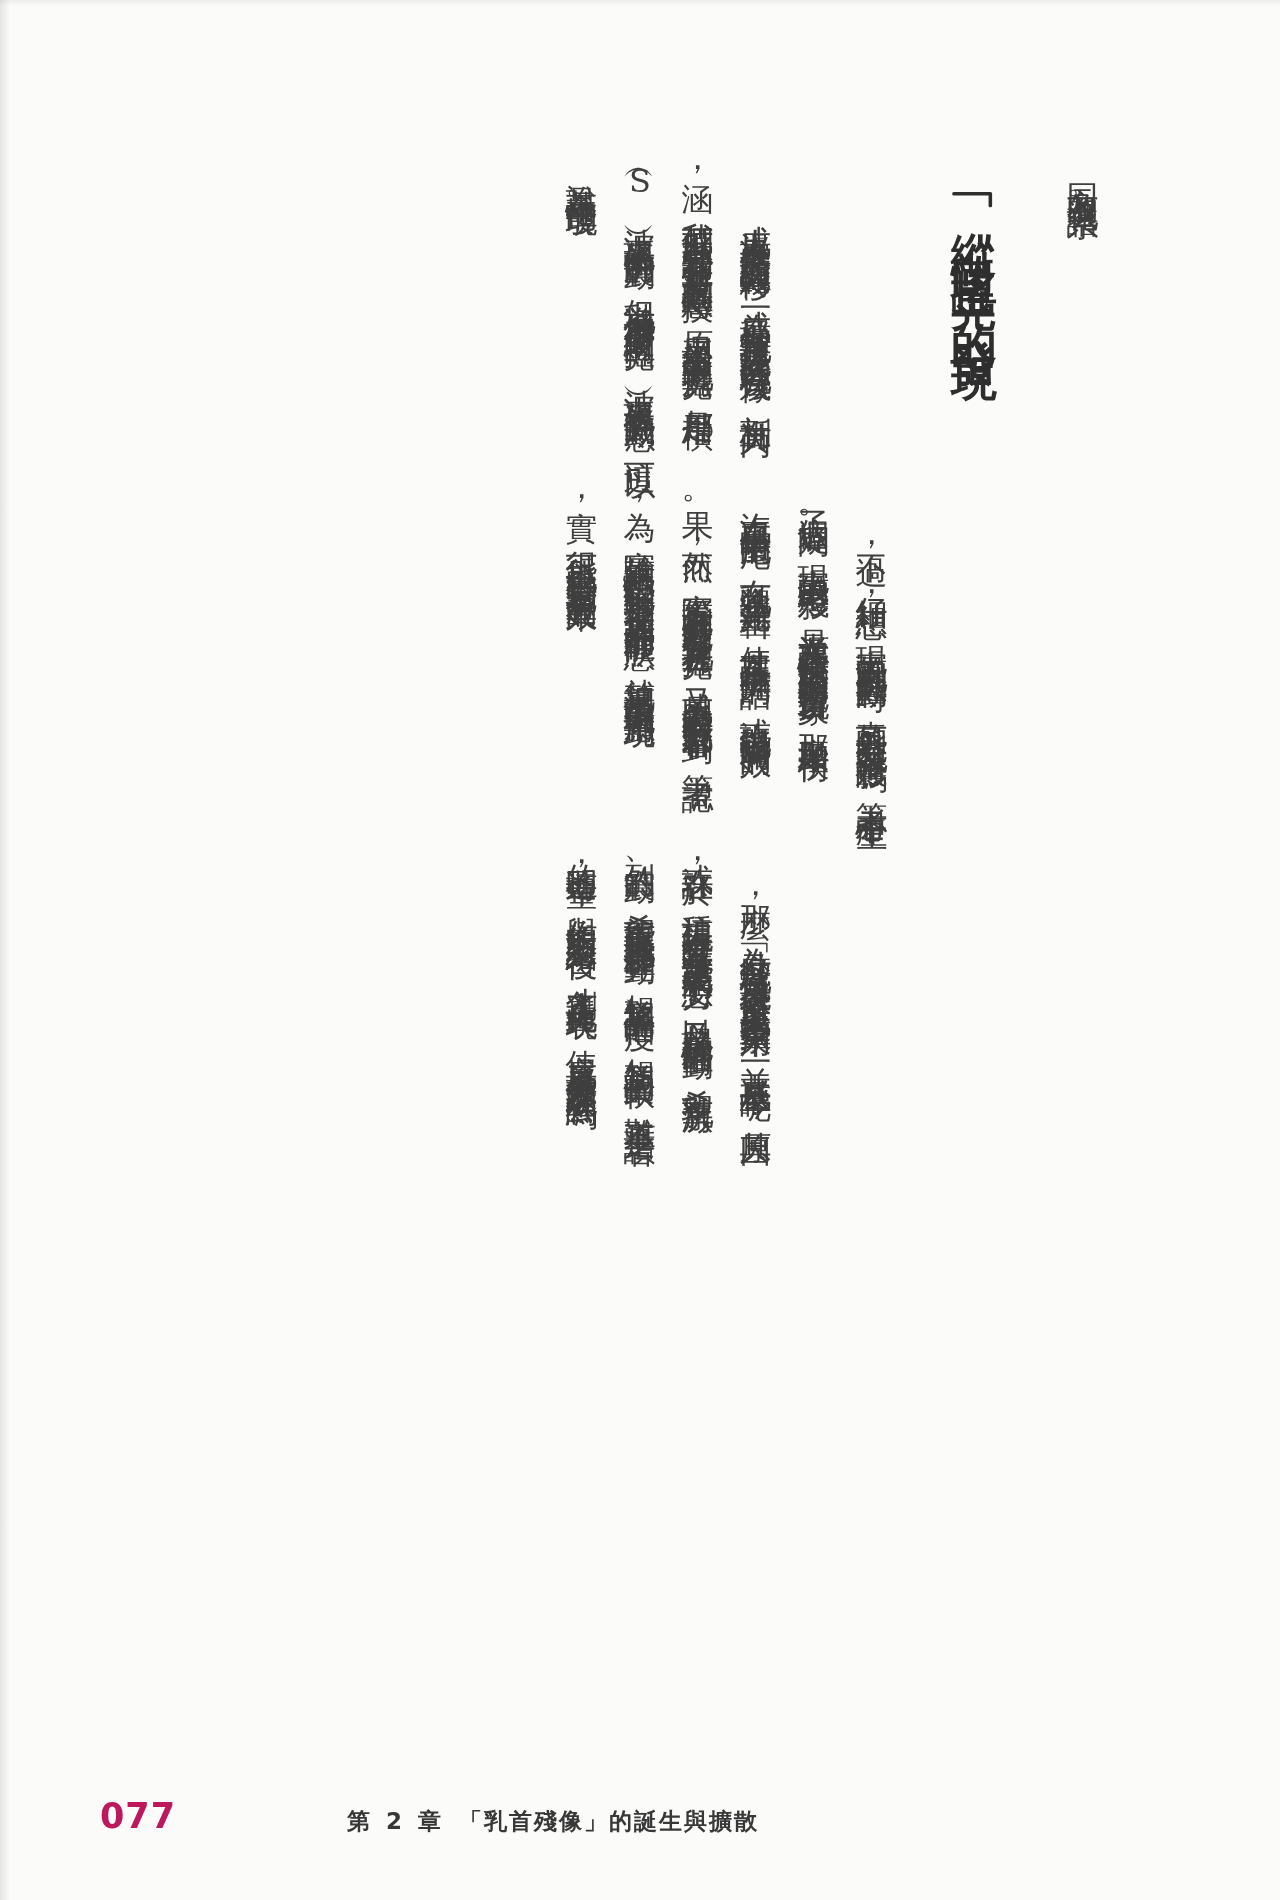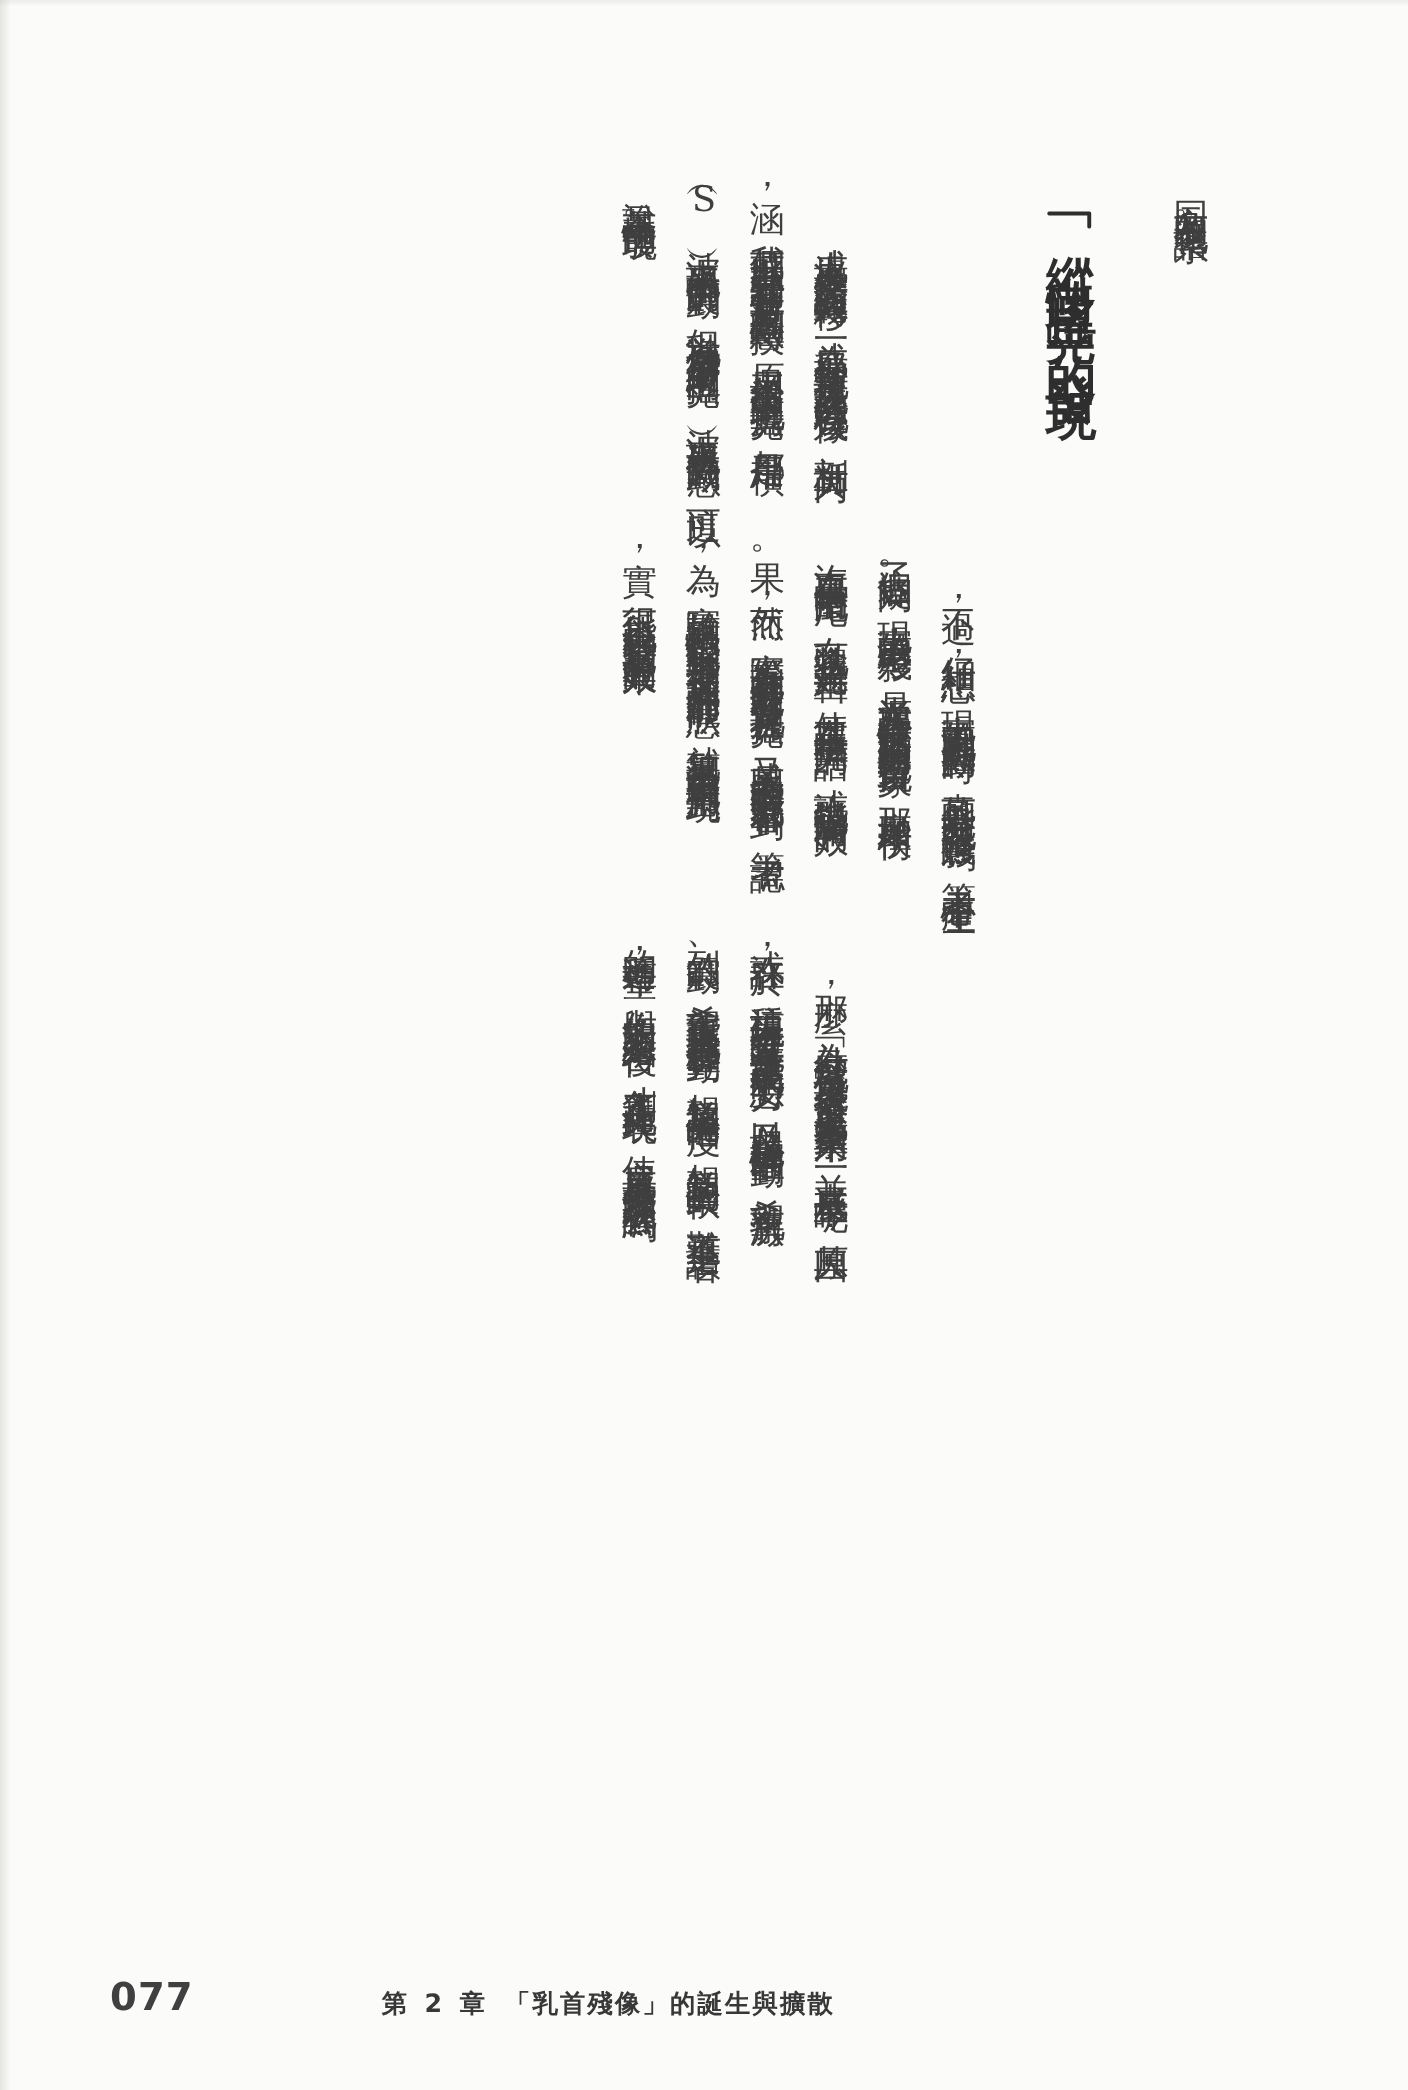--- a/index.html
+++ b/index.html
@@ -56,21 +56,21 @@
   .vline.first { text-indent: 42px; }
 
   .footer-pagenum {
     position: absolute;
     left: 100px;
     top: 1796px;
     font-family: "DejaVu Sans", "Liberation Sans", sans-serif;
     font-weight: 700;
     font-size: 35px;
     letter-spacing: 1px;
-    color: #404040;
+    color: #be185d;
     text-align: center;
   }
   .footer-chapter {
     position: absolute;
     left: 347px;
     top: 1806px;
     font-family: "DejaVu Sans", "Liberation Sans", sans-serif;
     font-weight: 700;
     font-size: 23px;
     color: #383838;

